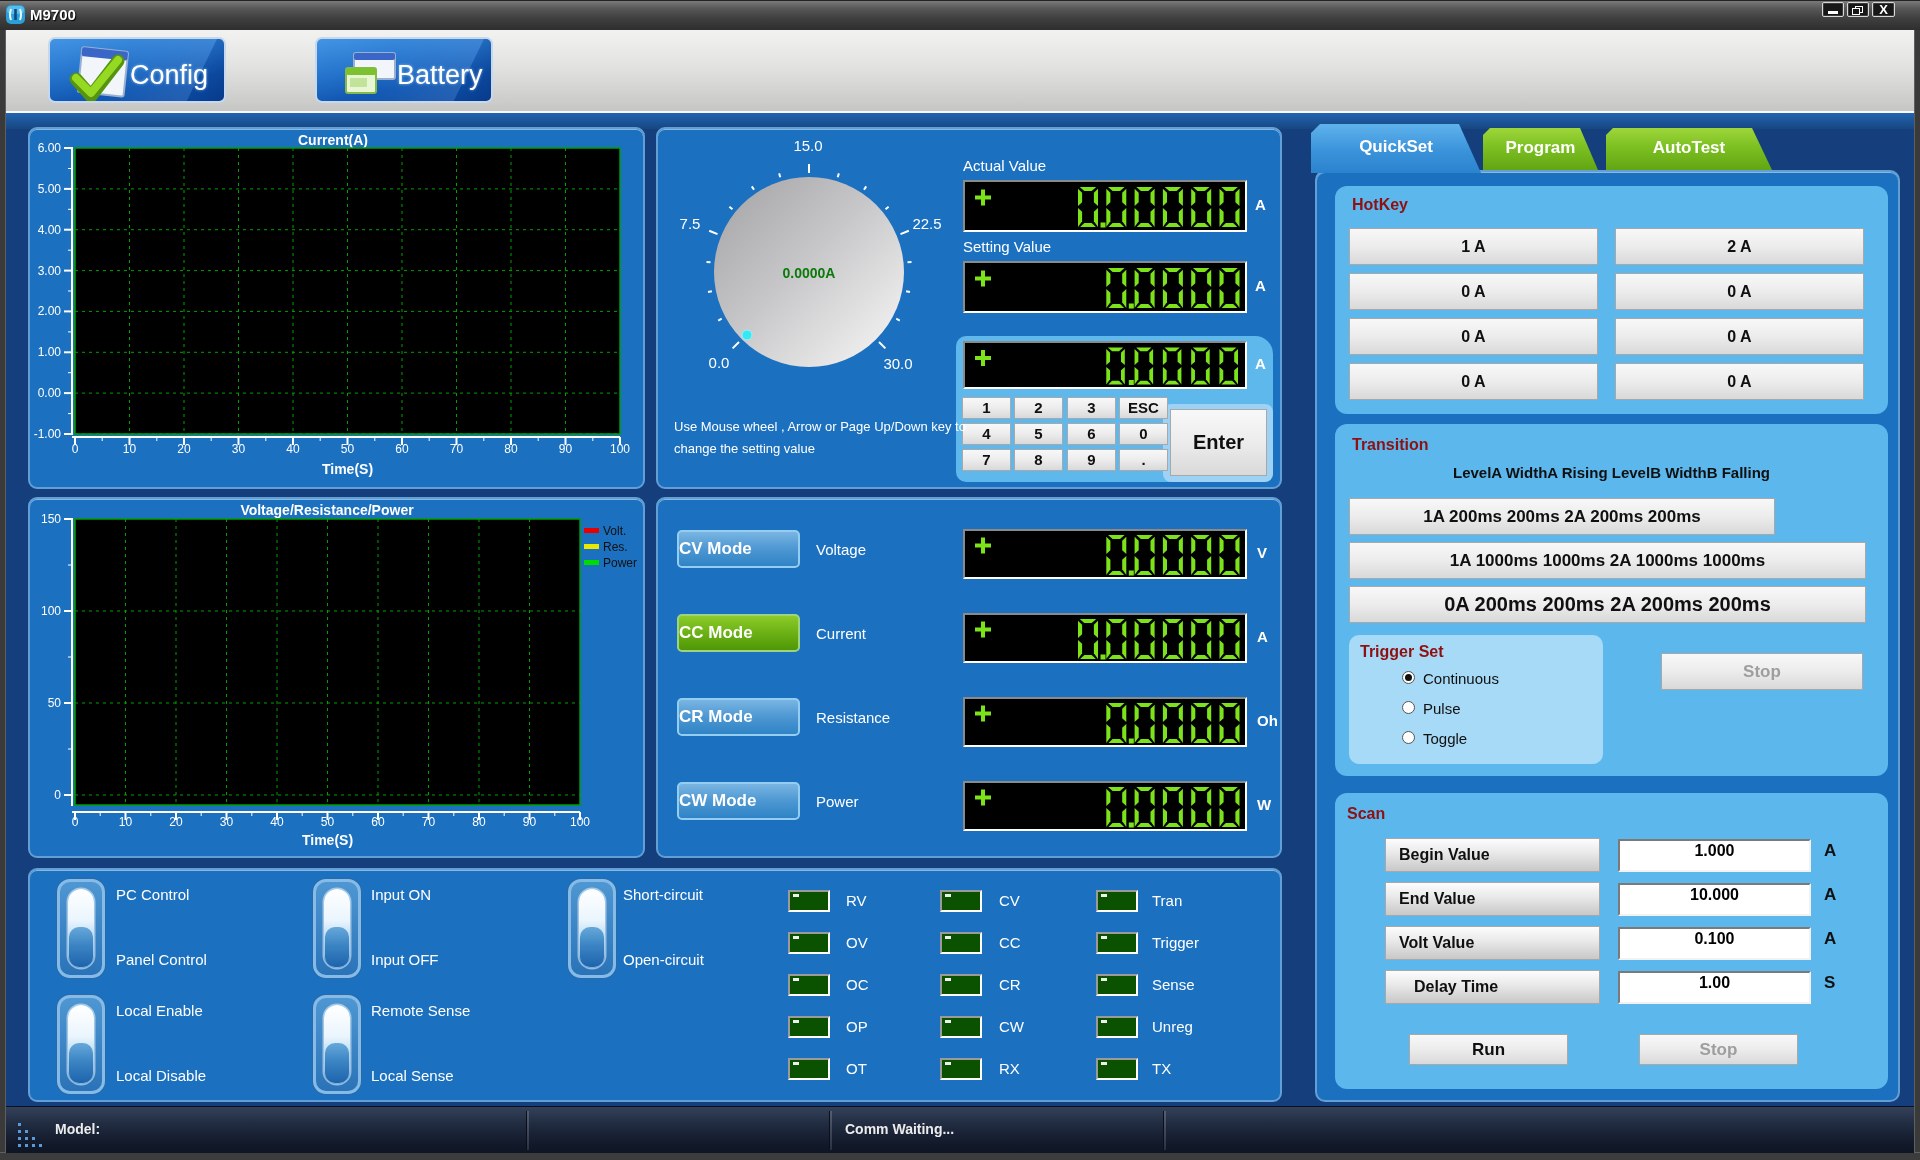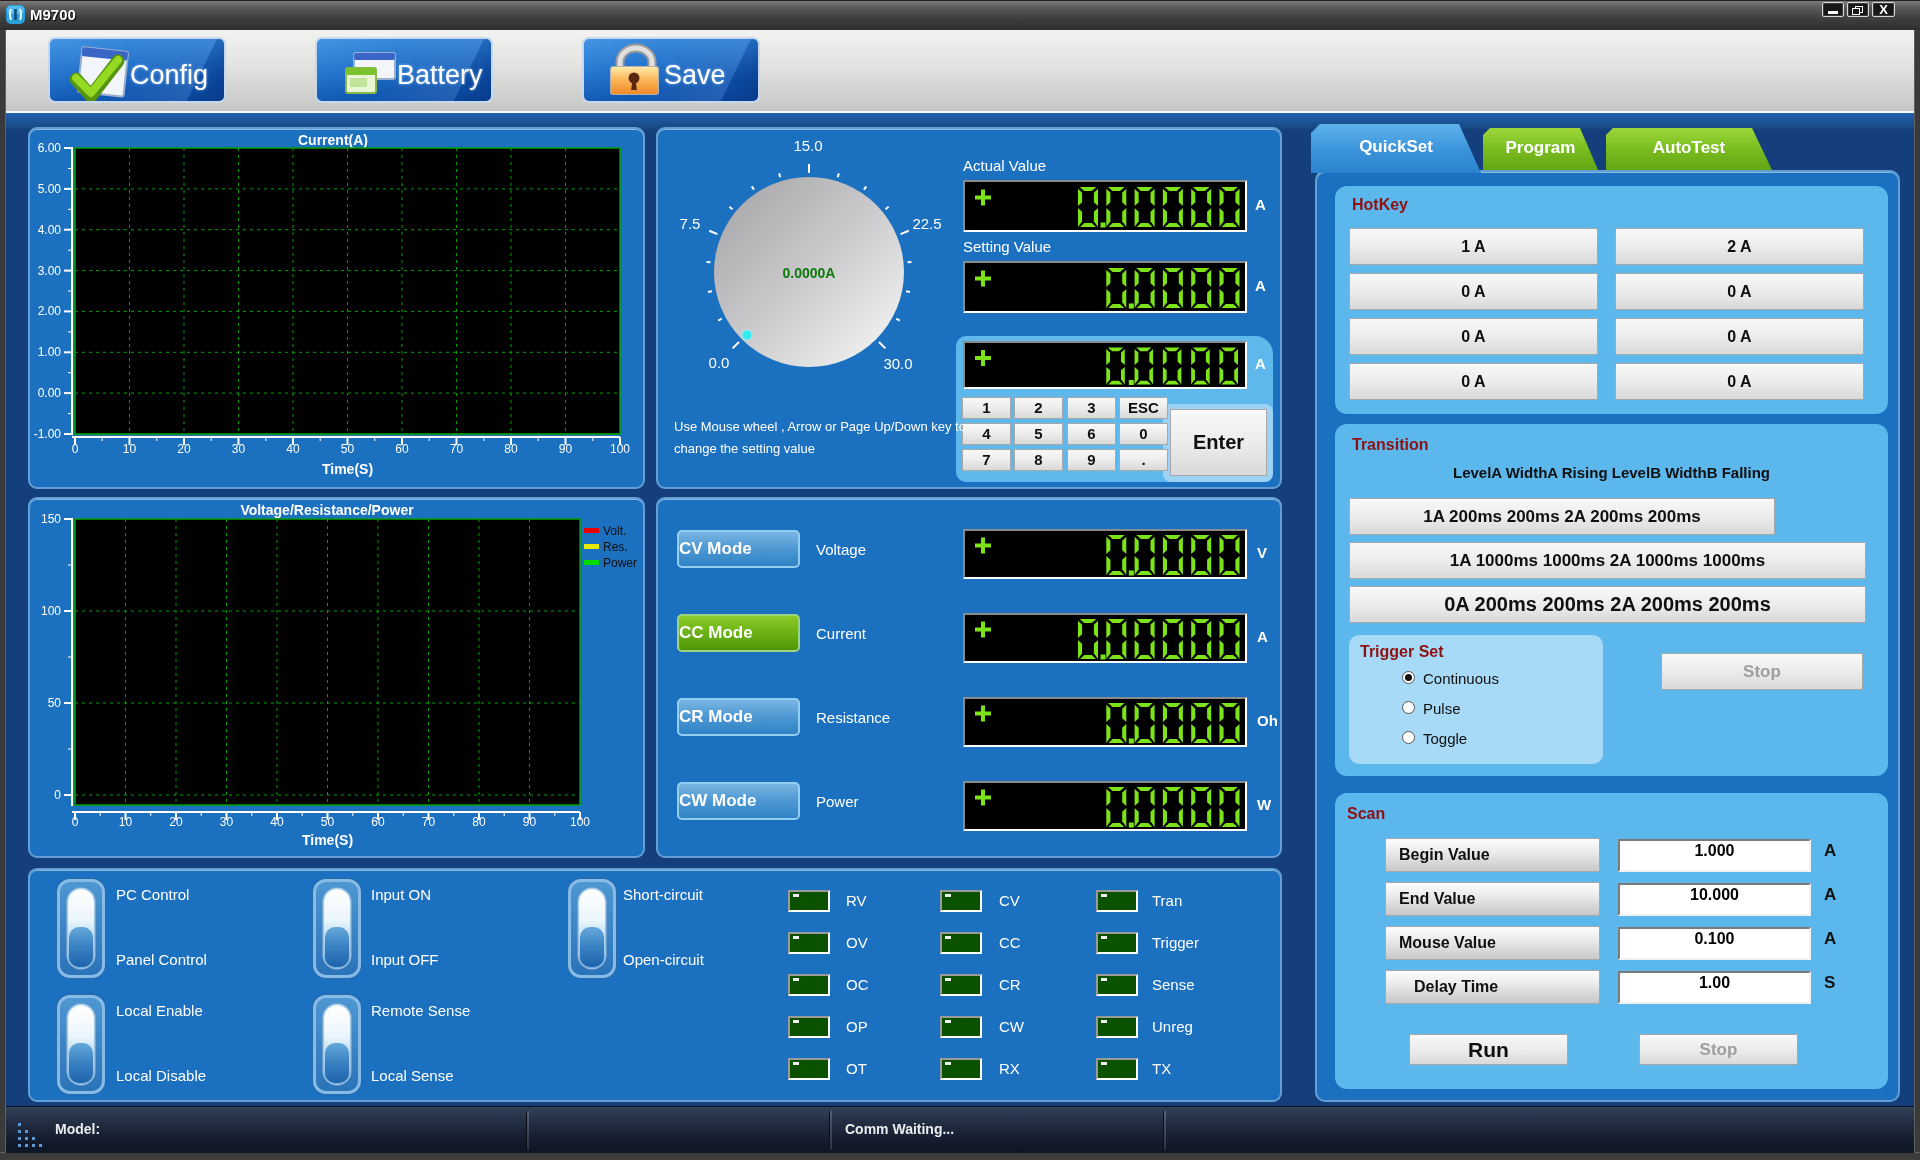--- a/index.html
+++ b/index.html
@@ -107,39 +107,20 @@
       <div class="sheen"></div>
       <svg width="80" height="60" style="position:absolute;left:0;top:2px">
         <g transform="rotate(6 50 30)">
           <rect x="30" y="8" width="46" height="45" rx="2" fill="#f2f6fb" stroke="#9ab0d0" stroke-width="2"></rect>
           <rect x="30" y="8" width="46" height="9" rx="2" fill="#3a66c8"></rect>
         </g>
         <path d="M26 38 L41 55 L68 20" fill="none" stroke="#569310" stroke-width="13" stroke-linecap="round" stroke-linejoin="round"></path>
         <path d="M26 37 L41 52 L68 19" fill="none" stroke="#95d922" stroke-width="8" stroke-linecap="round" stroke-linejoin="round"></path>
       </svg>
       <div class="lbl">Config</div>
-    </div>
-<div class="tbbtn" style="left:576px">
-      <div class="sheen"></div>
-      <svg width="80" height="60" style="position:absolute;left:0;top:0">
-        <path d="M36 30 v-7 a16 14 0 0 1 32 0 v7" fill="none" stroke="#9a9a9a" stroke-width="9"></path>
-        <path d="M36 30 v-7 a16 14 0 0 1 32 0 v7" fill="none" stroke="#e0e0e0" stroke-width="5"></path>
-        <rect x="26" y="27" width="49" height="29" rx="3" fill="#b0b0b0"></rect>
-        <rect x="27" y="28" width="47" height="27" rx="3" fill="url(#lockg)"></rect>
-        <circle cx="50" cy="39" r="5.5" fill="#5a2810"></circle>
-        <path d="M48.2 42 L51.8 42 L52.8 51 L47.2 51 Z" fill="#5a2810"></path>
-        <defs>
-          <linearGradient id="lockg" x1="0" y1="0" x2="0" y2="1">
-            <stop offset="0" stop-color="#ffe9a8"></stop>
-            <stop offset="0.45" stop-color="#fbb95c"></stop>
-            <stop offset="1" stop-color="#f08a28"></stop>
-          </linearGradient>
-        </defs>
-      </svg>
-      <div class="lbl">Save</div>
     </div>
 </div>
 <div class="panel" style="left:28px;top:127px;width:617px;height:362px"></div>
 <div class="panel" style="left:28px;top:497px;width:617px;height:361px"></div>
 <div class="panel" style="left:656px;top:127px;width:626px;height:362px"></div>
 <div class="panel" style="left:656px;top:497px;width:626px;height:361px"></div>
 <div class="panel" style="left:28px;top:868px;width:1254px;height:234px"></div>
 <div class="abs" style="left:28px;top:127px;width:617px;height:362px">
     <svg class="chart" width="617" height="362">
       <text x="305" y="18" class="ctitle" text-anchor="middle">Current(A)</text>
@@ -585,27 +566,27 @@
 <div class="rlab" style="left:1423px;top:730px">Toggle</div>
 <div class="graybtn dis" style="left:1661px;top:653px;width:202px;height:37px;line-height:35px;font-size:17px">Stop</div>
 <div class="lightbox" style="left:1335px;top:793px;width:553px;height:296px"></div>
 <div class="redtitle" style="left:1347px;top:805px">Scan</div>
 <div class="graybtn" style="left:1385px;top:838px;width:215px;height:34px;line-height:32px;text-align:left;padding-left:13px;background:linear-gradient(#fdfdfd 0%,#e8e8e8 45%,#c8c8c8 100%)">Begin Value</div>
 <div class="input" style="left:1618px;top:839px;width:193px;height:33px;padding-top:1px">1.000</div>
 <div class="blk" style="left:1824px;top:841px">A</div>
 <div class="graybtn" style="left:1385px;top:882px;width:215px;height:34px;line-height:32px;text-align:left;padding-left:13px;background:linear-gradient(#fdfdfd 0%,#e8e8e8 45%,#c8c8c8 100%)">End Value</div>
 <div class="input" style="left:1618px;top:883px;width:193px;height:33px;padding-top:1px">10.000</div>
 <div class="blk" style="left:1824px;top:885px">A</div>
-<div class="graybtn" style="left:1385px;top:926px;width:215px;height:34px;line-height:32px;text-align:left;padding-left:13px;background:linear-gradient(#fdfdfd 0%,#e8e8e8 45%,#c8c8c8 100%)">Mouse Value</div>
+<div class="graybtn" style="left:1385px;top:926px;width:215px;height:34px;line-height:32px;text-align:left;padding-left:13px;background:linear-gradient(#fdfdfd 0%,#e8e8e8 45%,#c8c8c8 100%)">Volt Value</div>
 <div class="input" style="left:1618px;top:927px;width:193px;height:33px;padding-top:1px">0.100</div>
 <div class="blk" style="left:1824px;top:929px">A</div>
 <div class="graybtn" style="left:1385px;top:970px;width:215px;height:34px;line-height:32px;text-align:left;padding-left:28px;background:linear-gradient(#fdfdfd 0%,#e8e8e8 45%,#c8c8c8 100%)">Delay Time</div>
 <div class="input" style="left:1618px;top:971px;width:193px;height:33px;padding-top:1px">1.00</div>
 <div class="blk" style="left:1824px;top:973px">S</div>
-<div class="graybtn" style="left:1409px;top:1034px;width:159px;height:31px;line-height:29px;font-size:21px">Run</div>
+<div class="graybtn" style="left:1409px;top:1034px;width:159px;height:31px;line-height:29px;font-size:17px">Run</div>
 <div class="graybtn dis" style="left:1639px;top:1034px;width:159px;height:31px;line-height:29px;font-size:17px">Stop</div>
 <div class="statusbar">
 <div class="sep" style="left:521px"></div>
 <div class="sep" style="left:824px"></div>
 <div class="sep" style="left:1158px"></div>
 <div class="sbtext" style="left:49px">Model:</div>
 <div class="sbtext" style="left:839px">Comm Waiting...</div>
 <div class="abs" style="left:12px;top:16px;width:3px;height:3px;background:#5a9ad8"></div>
     <div class="abs" style="left:12px;top:23px;width:3px;height:3px;background:#5a9ad8"></div>
     <div class="abs" style="left:12px;top:30px;width:3px;height:3px;background:#5a9ad8"></div>

